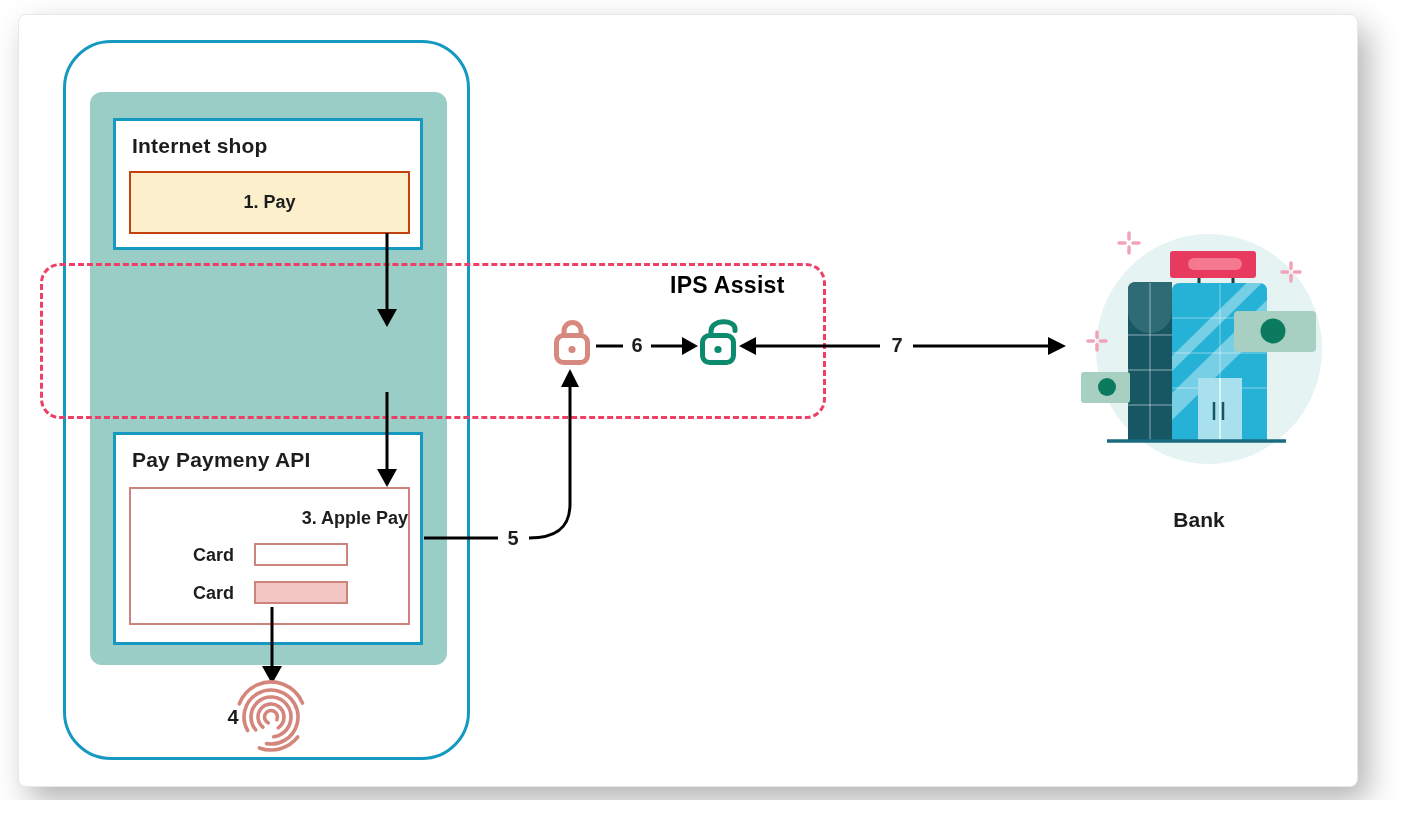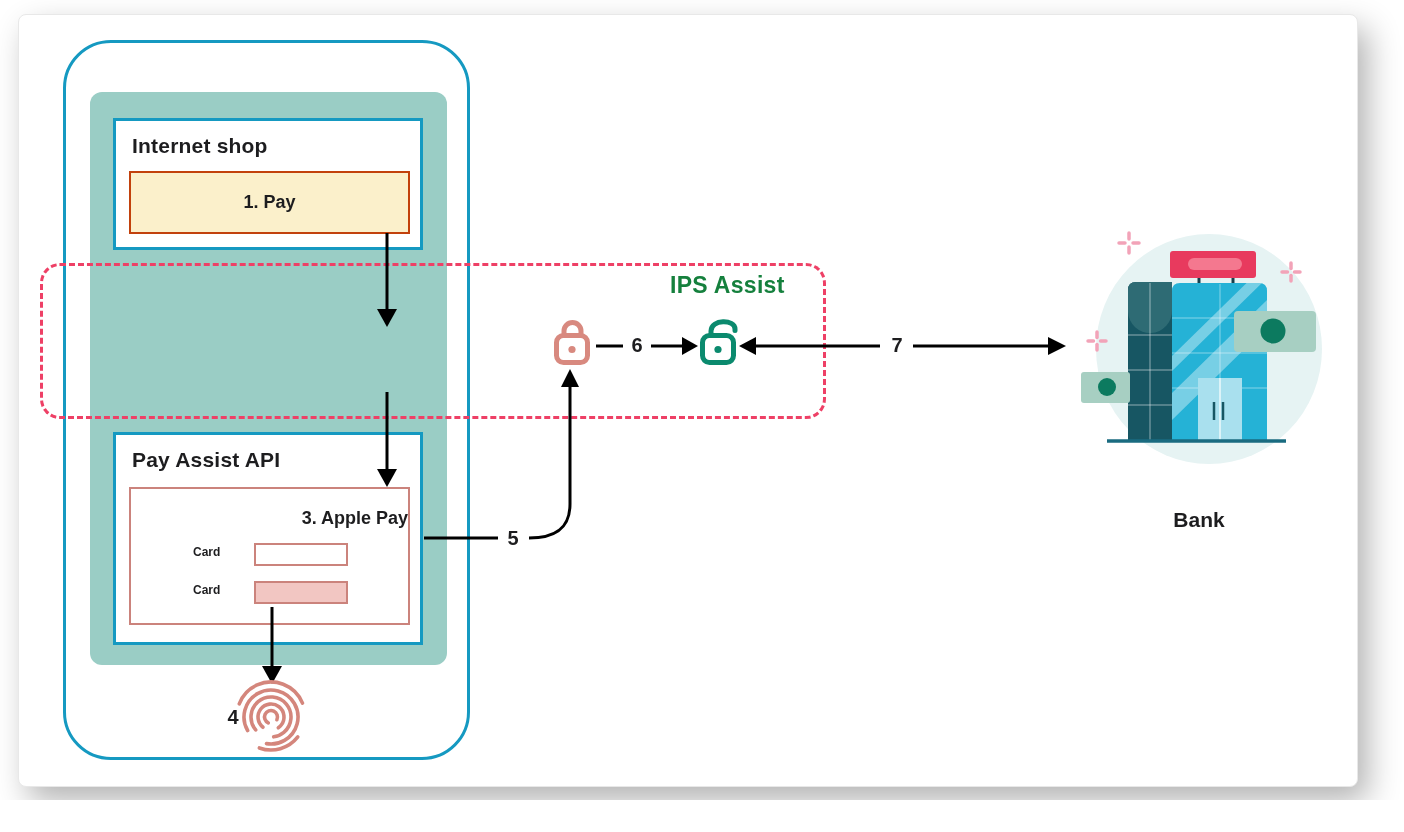--- a/index.html
+++ b/index.html
@@ -12,27 +12,27 @@
     border-radius:48px;background:#ffffff;box-sizing:border-box;}
   .panel{left:90px;top:92px;width:357px;height:573px;background:#9acdc5;border-radius:12px;}
   .shopbox{background:#ffffff;border:3px solid #1599c1;box-sizing:border-box;}
   .box-title{position:absolute;left:16px;top:13px;font-size:21px;font-weight:700;letter-spacing:.2px;}
   .btn{position:absolute;box-sizing:border-box;display:flex;align-items:center;justify-content:center;
     font-size:18px;font-weight:700;}
   .btn-yellow{background:#fbf0cb;border:2px solid #c2410c;}
   .btn-pink{background:#f5c9c5;border:2px solid #c9736b;}
   .sheet{position:absolute;box-sizing:border-box;background:#ffffff;border:2px solid #cb837c;}
   .sheet-title{position:absolute;left:0;top:19px;width:100%;text-align:right;font-size:18px;font-weight:700;}
-  .card-label{position:absolute;font-size:12px;font-weight:700;}
+  .card-label{position:absolute;font-size:18px;font-weight:700;}
   .field{position:absolute;box-sizing:border-box;border:2px solid #cb837c;}
   .field-empty{background:#ffffff;}
   .field-filled{background:#f2c6c2;}
   .ips-rect{left:40px;top:263px;width:786px;height:156px;border:3px dashed #ee4066;
     border-radius:20px;box-sizing:border-box;}
-  .ips-label{left:670px;top:272px;font-size:23px;font-weight:700;color:#15803d;letter-spacing:.3px;}
+  .ips-label{left:670px;top:272px;font-size:23px;font-weight:700;color:#000000;letter-spacing:.3px;}
   .stepnum{font-size:20px;font-weight:700;text-align:center;width:30px;}
   .bank-label{left:1139px;top:508px;width:120px;text-align:center;font-size:21px;font-weight:700;}
   svg{position:absolute;left:0;top:0;pointer-events:none;}
 </style>
 </head>
 <body>
 
 <div id="stage">
 
   <div class="abs card"></div>
@@ -40,21 +40,21 @@
   <div class="abs phone"></div>
   <div class="abs panel"></div>
 
   <div class="abs shopbox" style="left:113px;top:118px;width:310px;height:132px;">
     <div class="box-title">Internet shop</div>
     <div class="btn btn-yellow" style="left:13px;top:50px;width:281px;height:63px;">1. Pay</div>
   </div>
 
 
   <div class="abs shopbox" style="left:113px;top:432px;width:310px;height:213px;">
-    <div class="box-title">Pay Assist API</div>
+    <div class="box-title">Pay Paymeny API</div>
     <div class="sheet" style="left:13px;top:52px;width:281px;height:138px;">
       <div class="sheet-title">3. Apple Pay</div>
       <div class="card-label" style="left:62px;top:56px;">Card</div>
       <div class="field field-empty" style="left:123px;top:54px;width:94px;height:23px;"></div>
       <div class="card-label" style="left:62px;top:94px;">Card</div>
       <div class="field field-filled" style="left:123px;top:92px;width:94px;height:23px;"></div>
     </div>
   </div>
 
   <div class="abs ips-rect"></div>

